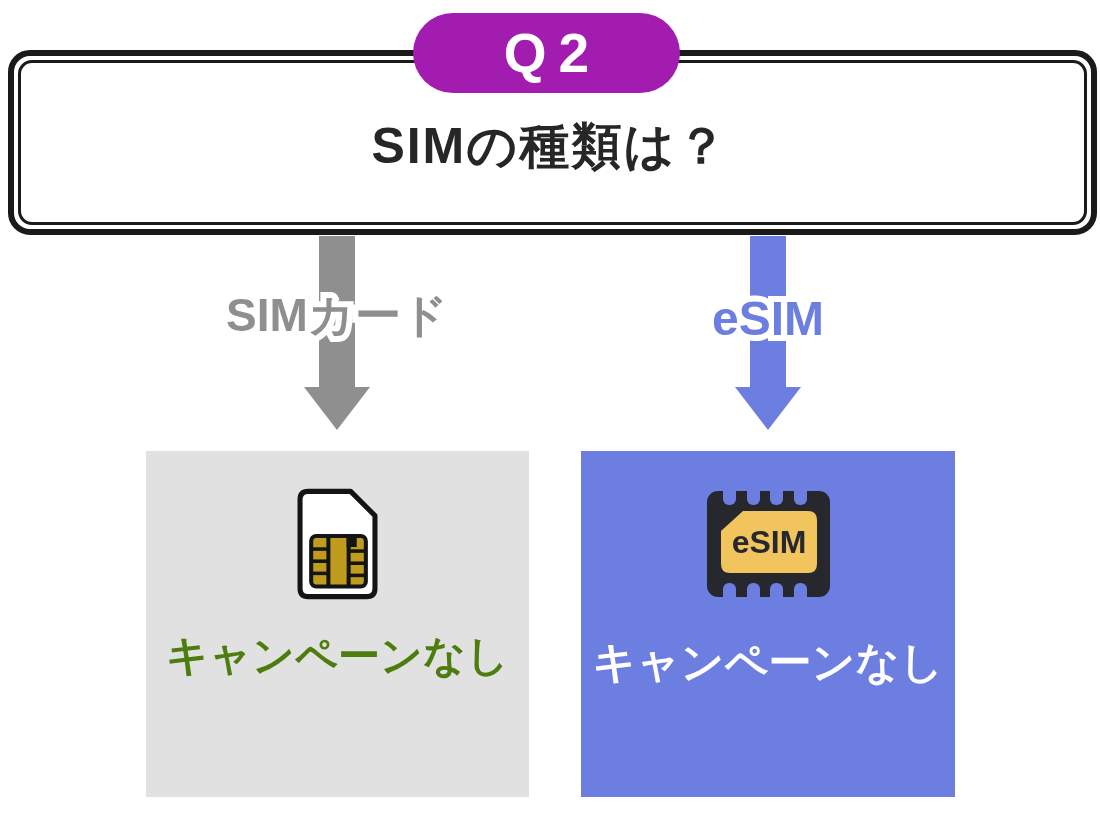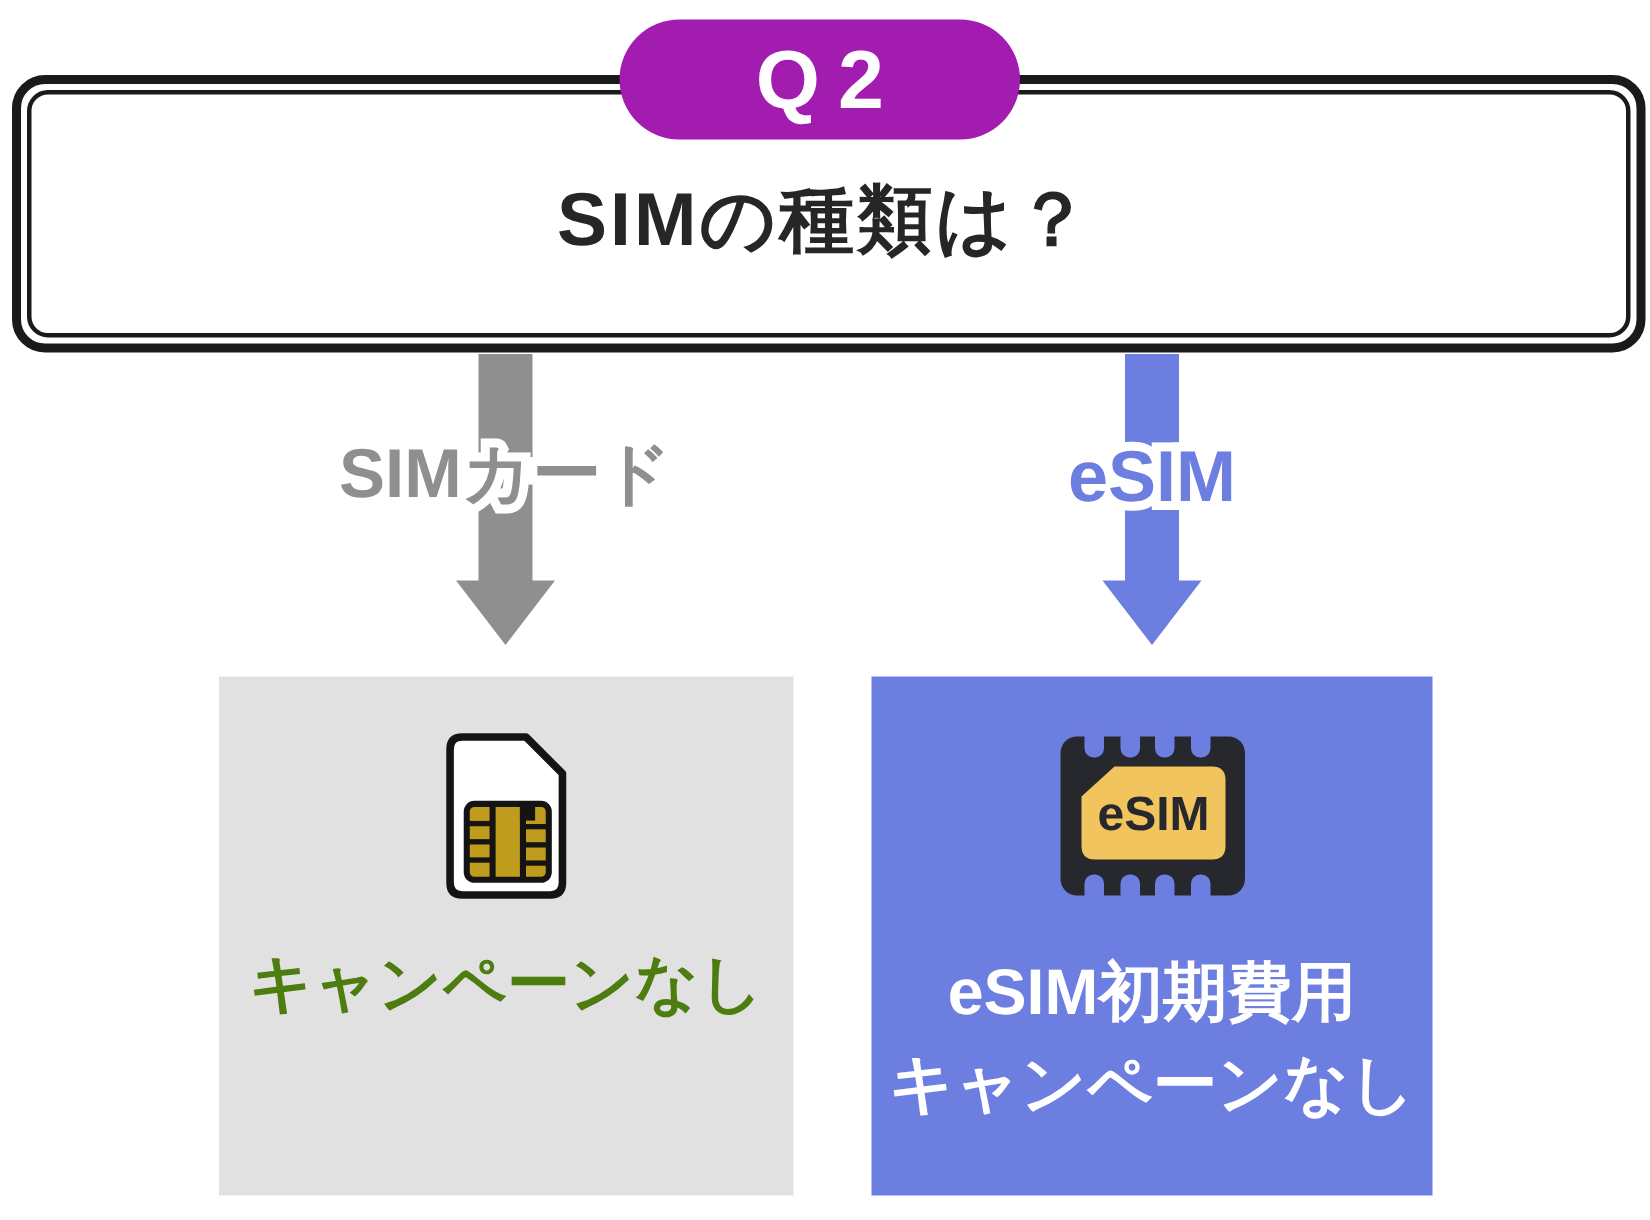--- a/index.html
+++ b/index.html
@@ -98,16 +98,15 @@
       <rect x="18" y="94" width="13" height="22" rx="6" fill="#6d7ee1"></rect>
       <rect x="42" y="94" width="13" height="22" rx="6" fill="#6d7ee1"></rect>
       <rect x="65" y="94" width="13" height="22" rx="6" fill="#6d7ee1"></rect>
       <rect x="89" y="94" width="13" height="22" rx="6" fill="#6d7ee1"></rect>
 
       <path d="M38 22 H103 Q112 22 112 31 V75 Q112 84 103 84 H25 Q16 84 16 75 V42 Z" fill="#f2c45e"></path>
       <text x="64" y="64" text-anchor="middle" font-size="32" font-weight="bold" font-family="Liberation Sans, DejaVu Sans, sans-serif" fill="#26282e">eSIM</text>
     </svg>
   </div>
   <div class="card-caption caption-right">
-    <div>eSIM初期費用</div>
     <div>キャンペーンなし</div>
   </div>
 </div>
 
 </body></html>

